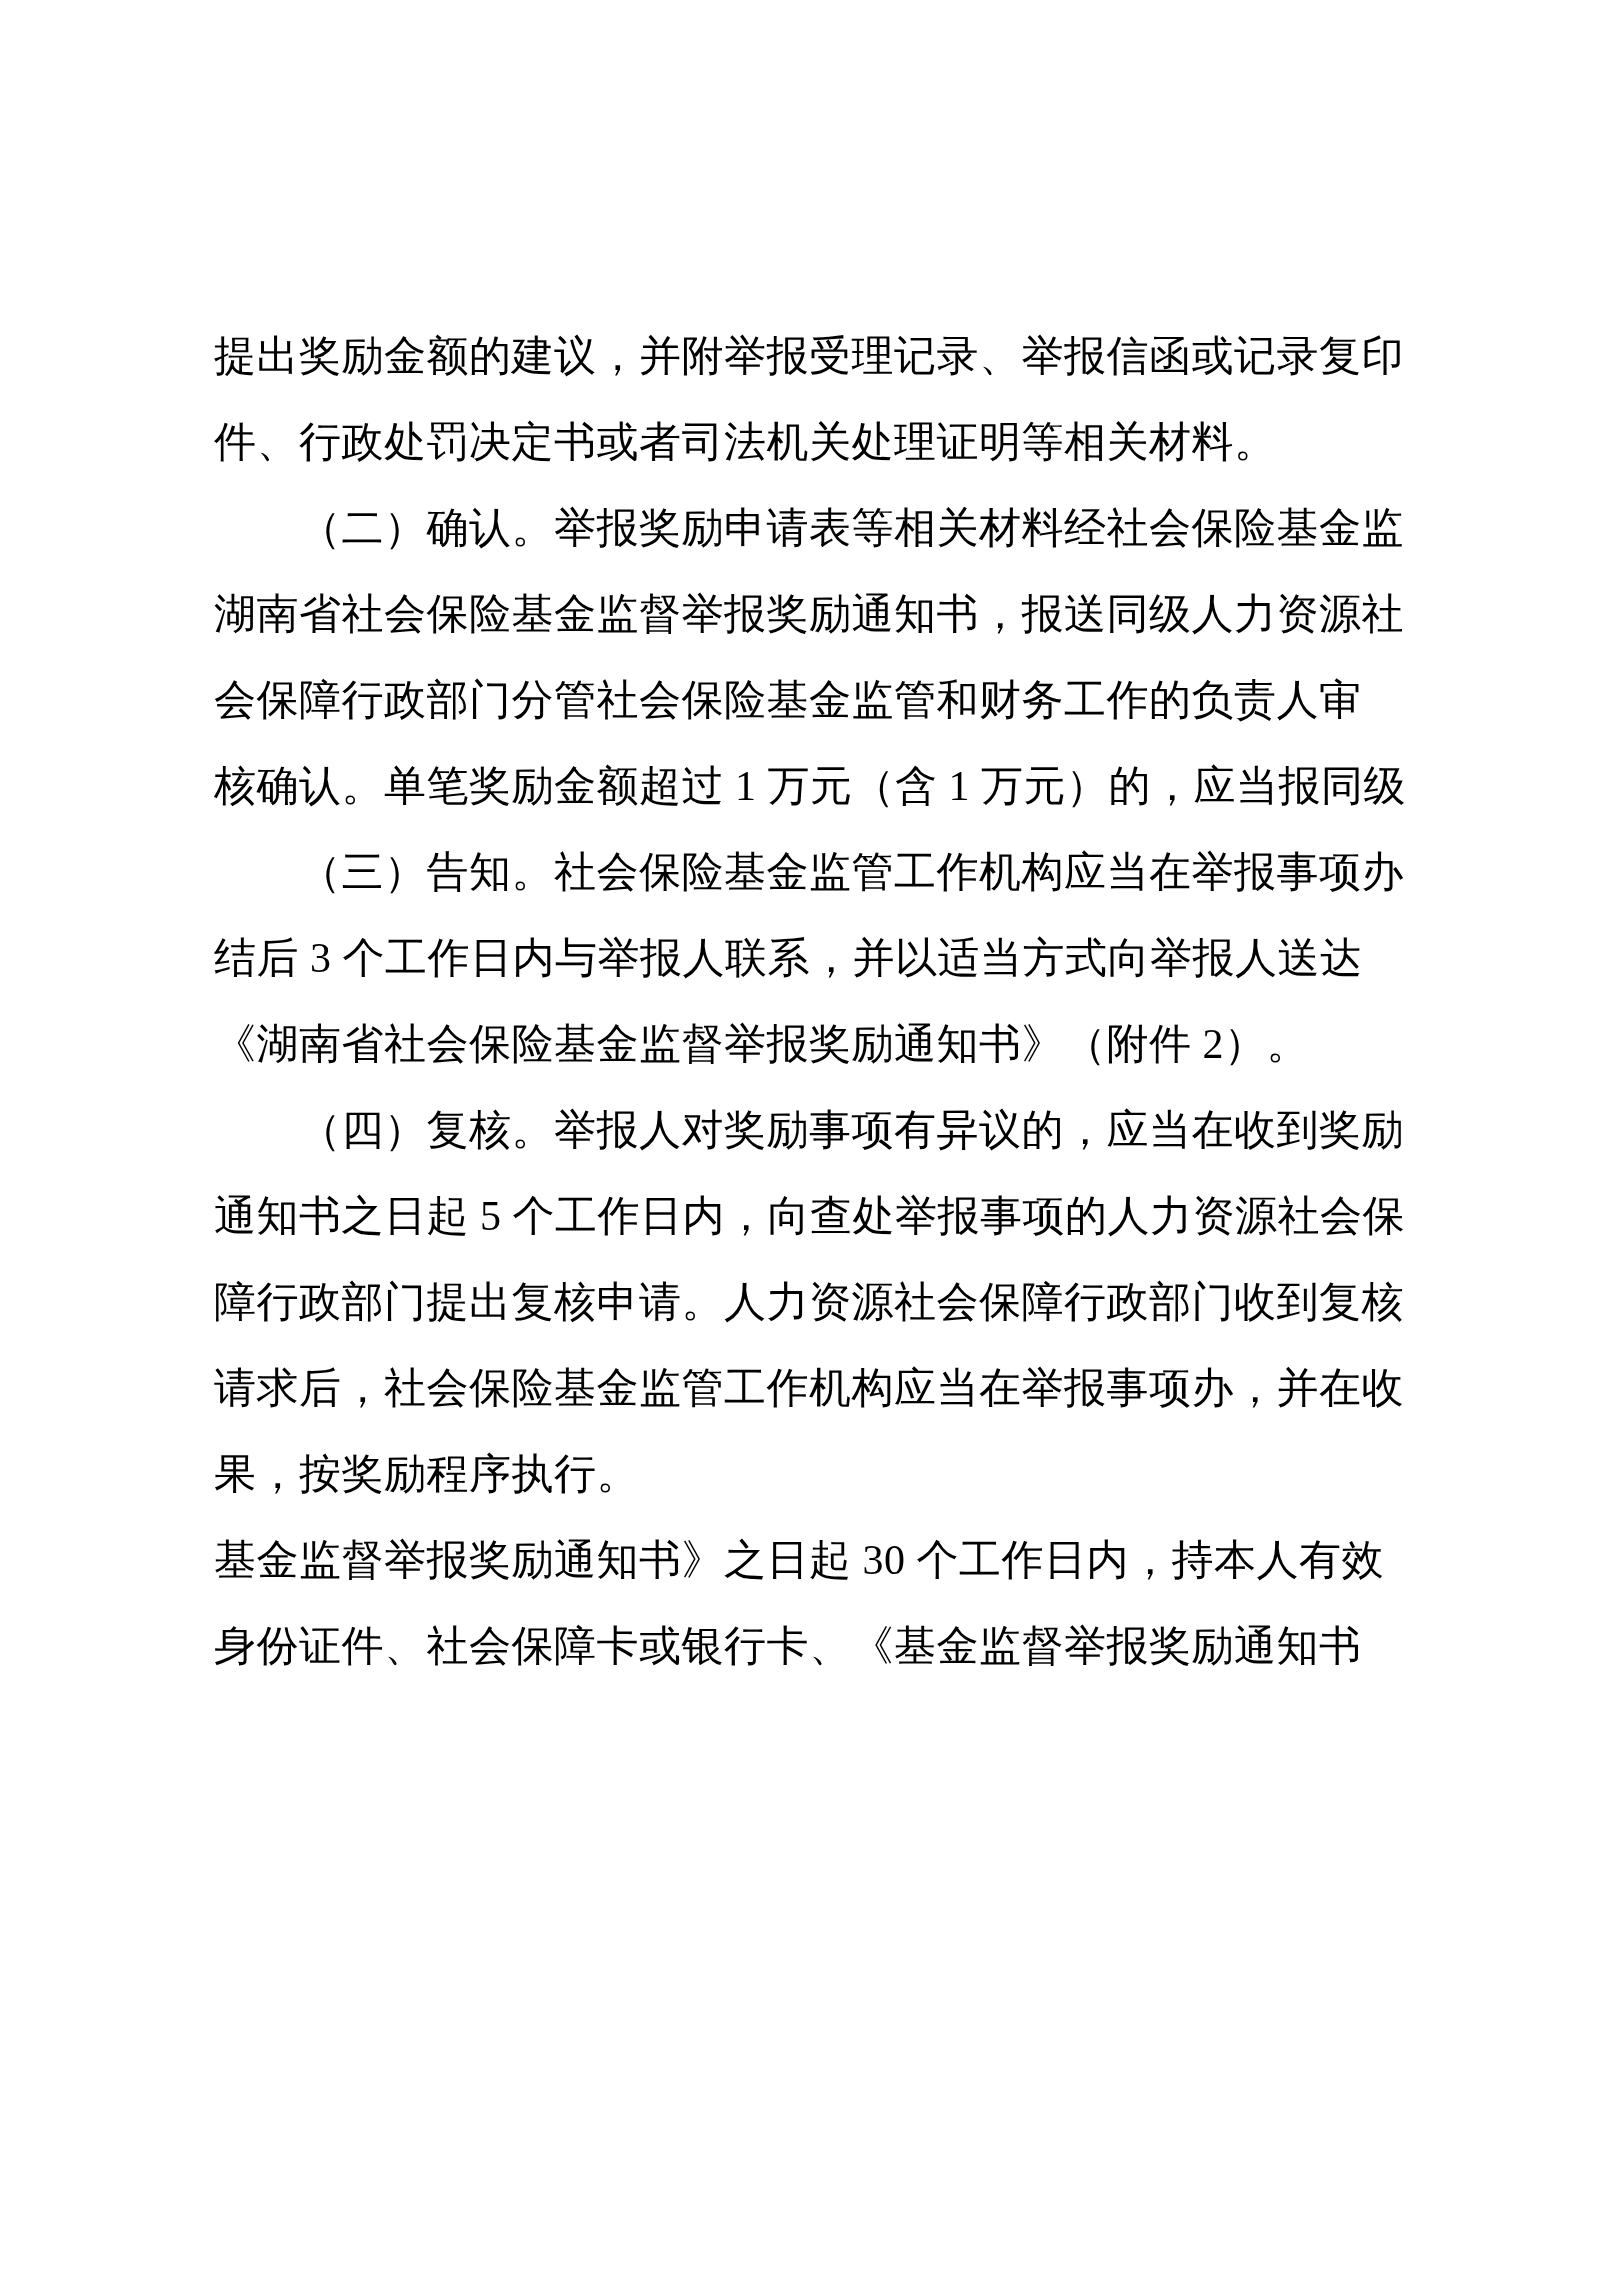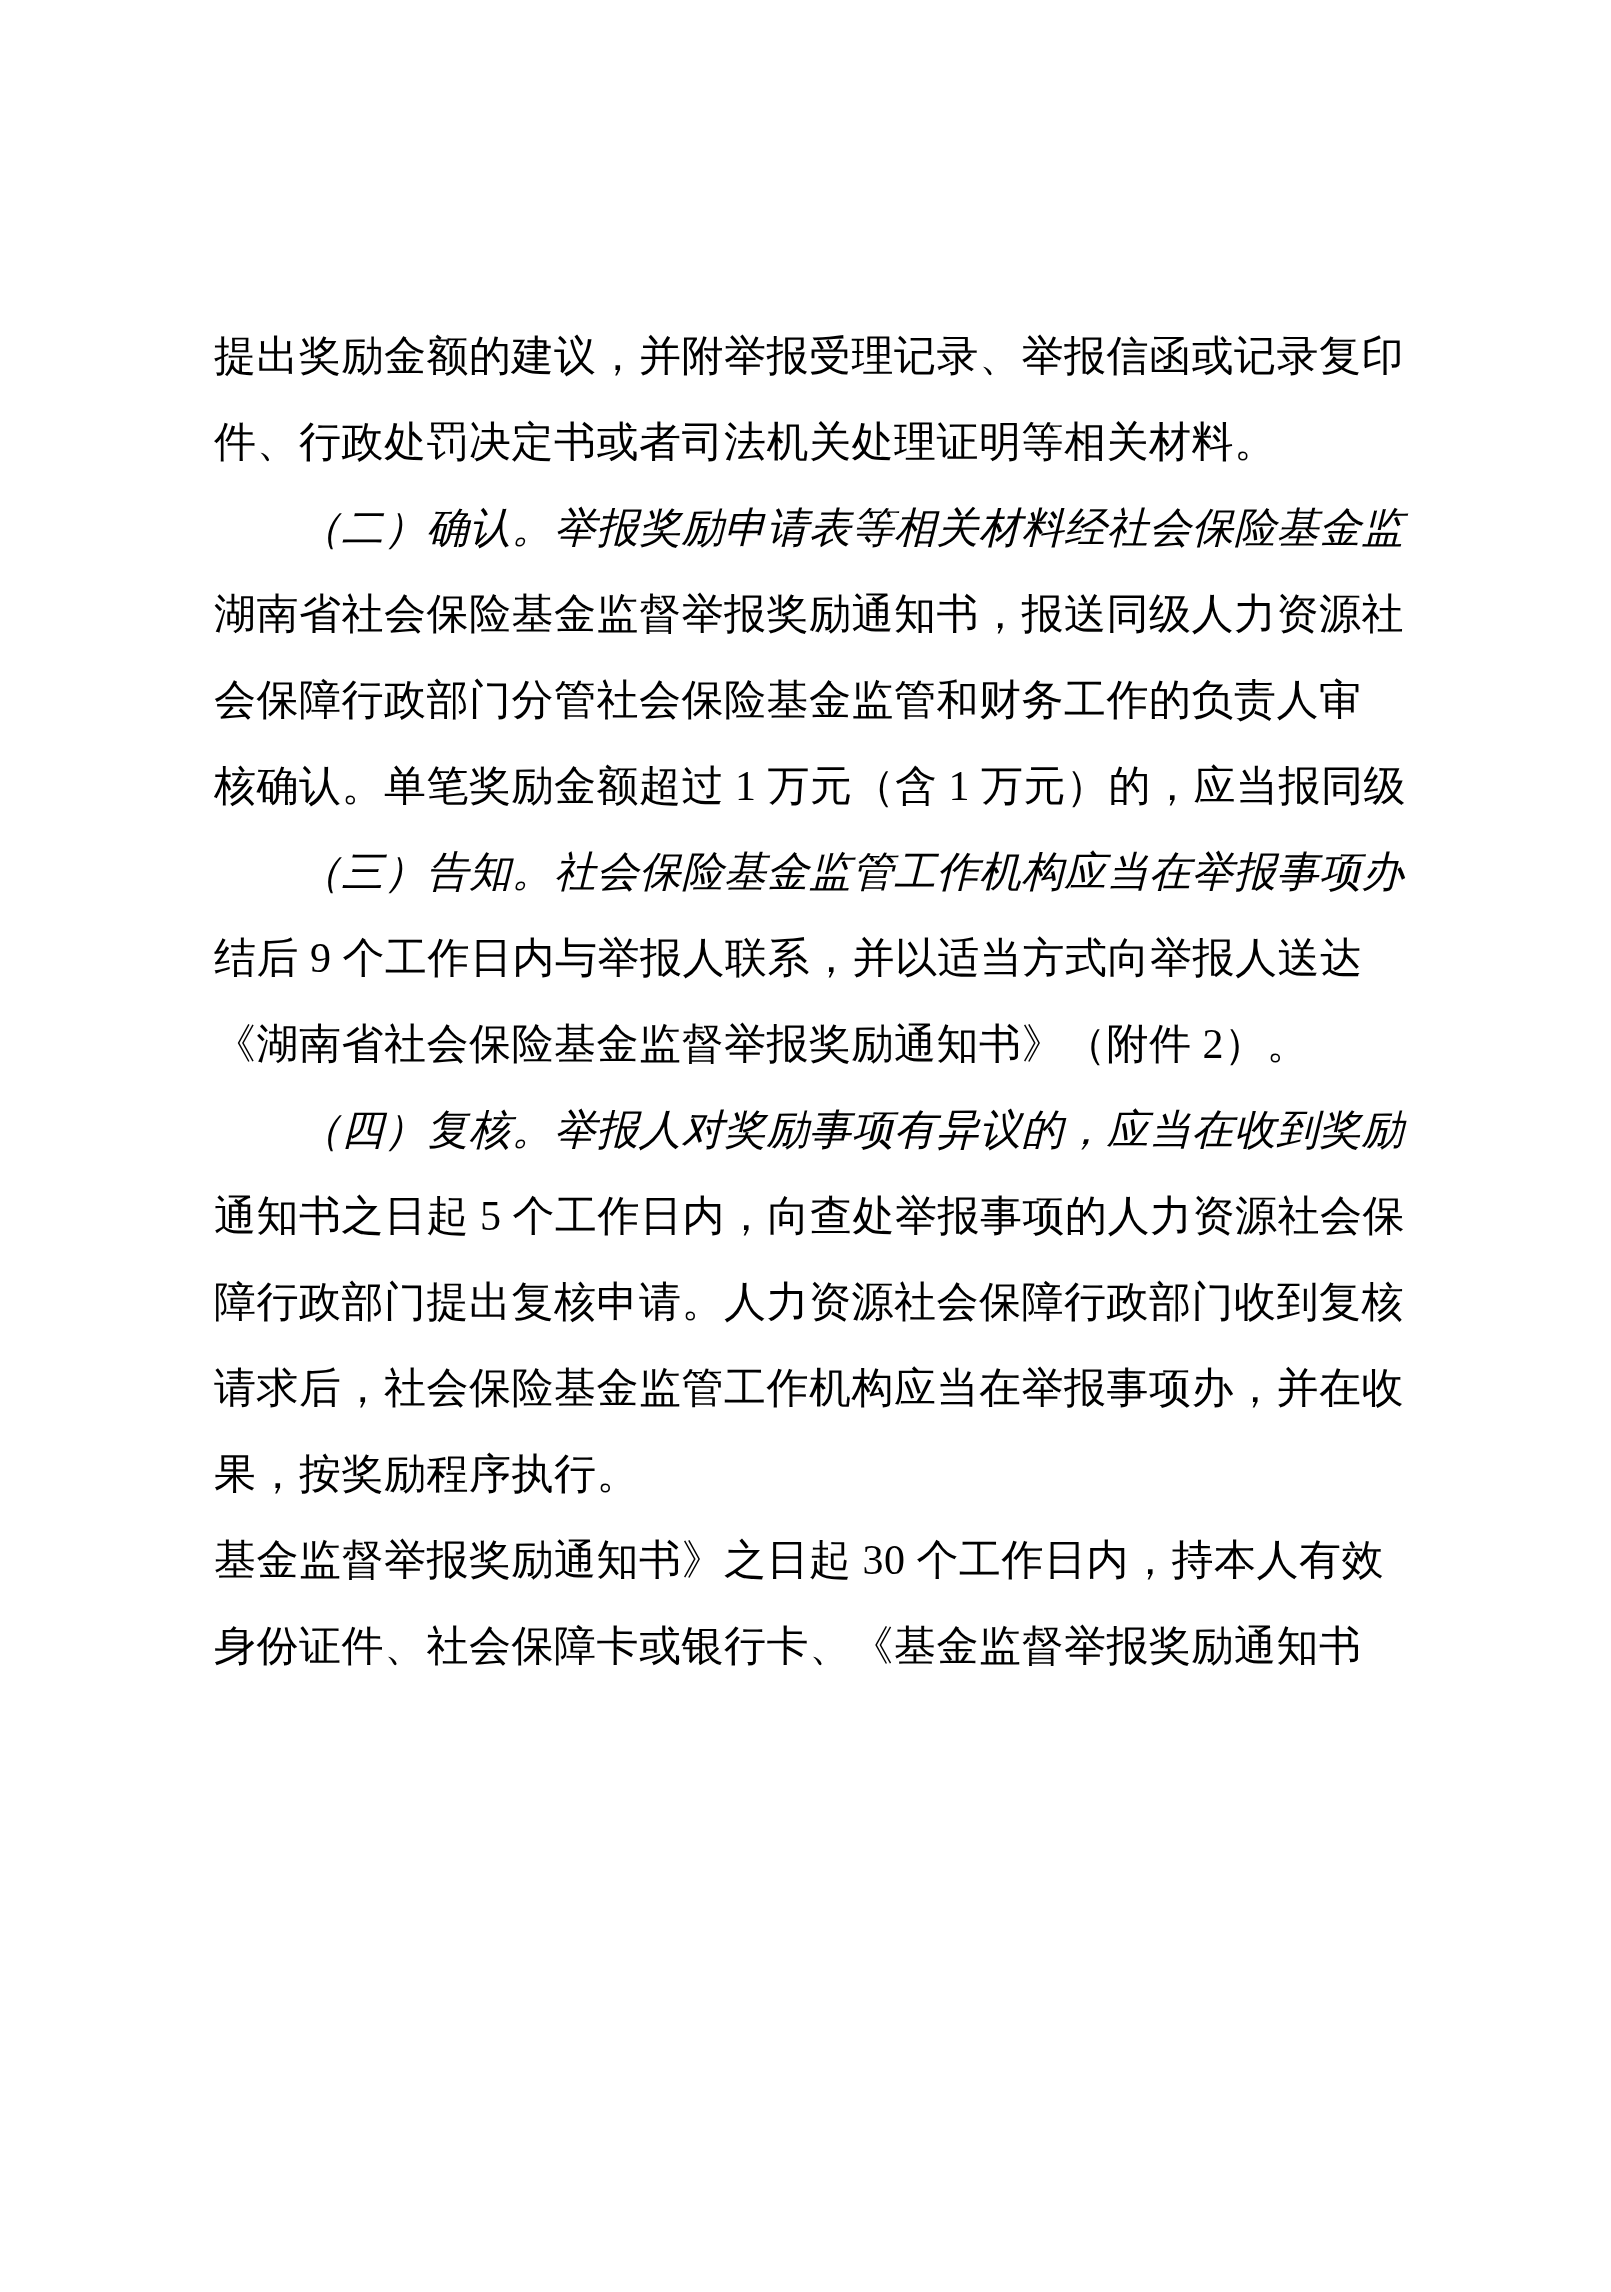--- a/index.html
+++ b/index.html
@@ -25,21 +25,20 @@
     line-height: 86px;
     letter-spacing: 0.5px;
     color: #000000;
   }
   .text-line {
     height: 86px;
     white-space: nowrap;
   }
   .text-line.indent {
     text-indent: 85px;
-    font-style: italic;
   }
   .page-number {
     position: absolute;
     top: 2087px;
     right: 221px;
     font-size: 38px;
     line-height: 42px;
     letter-spacing: 3.8px;
     color: #000000;
     font-family: "Liberation Serif", "DejaVu Serif", serif;
@@ -50,21 +49,21 @@
 
 <div class="page">
   <div class="doc-body">
       <div class="text-line">提出奖励金额的建议，并附举报受理记录、举报信函或记录复印</div>
       <div class="text-line">件、行政处罚决定书或者司法机关处理证明等相关材料。</div>
       <div class="text-line indent">（二）确认。举报奖励申请表等相关材料经社会保险基金监</div>
       <div class="text-line">湖南省社会保险基金监督举报奖励通知书，报送同级人力资源社</div>
       <div class="text-line">会保障行政部门分管社会保险基金监管和财务工作的负责人审</div>
       <div class="text-line">核确认。单笔奖励金额超过 1 万元（含 1 万元）的，应当报同级</div>
       <div class="text-line indent">（三）告知。社会保险基金监管工作机构应当在举报事项办</div>
-      <div class="text-line">结后 9 个工作日内与举报人联系，并以适当方式向举报人送达</div>
+      <div class="text-line">结后 3 个工作日内与举报人联系，并以适当方式向举报人送达</div>
       <div class="text-line">《湖南省社会保险基金监督举报奖励通知书》（附件 2）。</div>
       <div class="text-line indent">（四）复核。举报人对奖励事项有异议的，应当在收到奖励</div>
       <div class="text-line">通知书之日起 5 个工作日内，向查处举报事项的人力资源社会保</div>
       <div class="text-line">障行政部门提出复核申请。人力资源社会保障行政部门收到复核</div>
       <div class="text-line">请求后，社会保险基金监管工作机构应当在举报事项办，并在收</div>
       <div class="text-line">果，按奖励程序执行。</div>
       <div class="text-line">基金监督举报奖励通知书》之日起 30 个工作日内，持本人有效</div>
       <div class="text-line">身份证件、社会保障卡或银行卡、《基金监督举报奖励通知书</div>
     </div>
   <div class="page-number">– 9 –</div>

